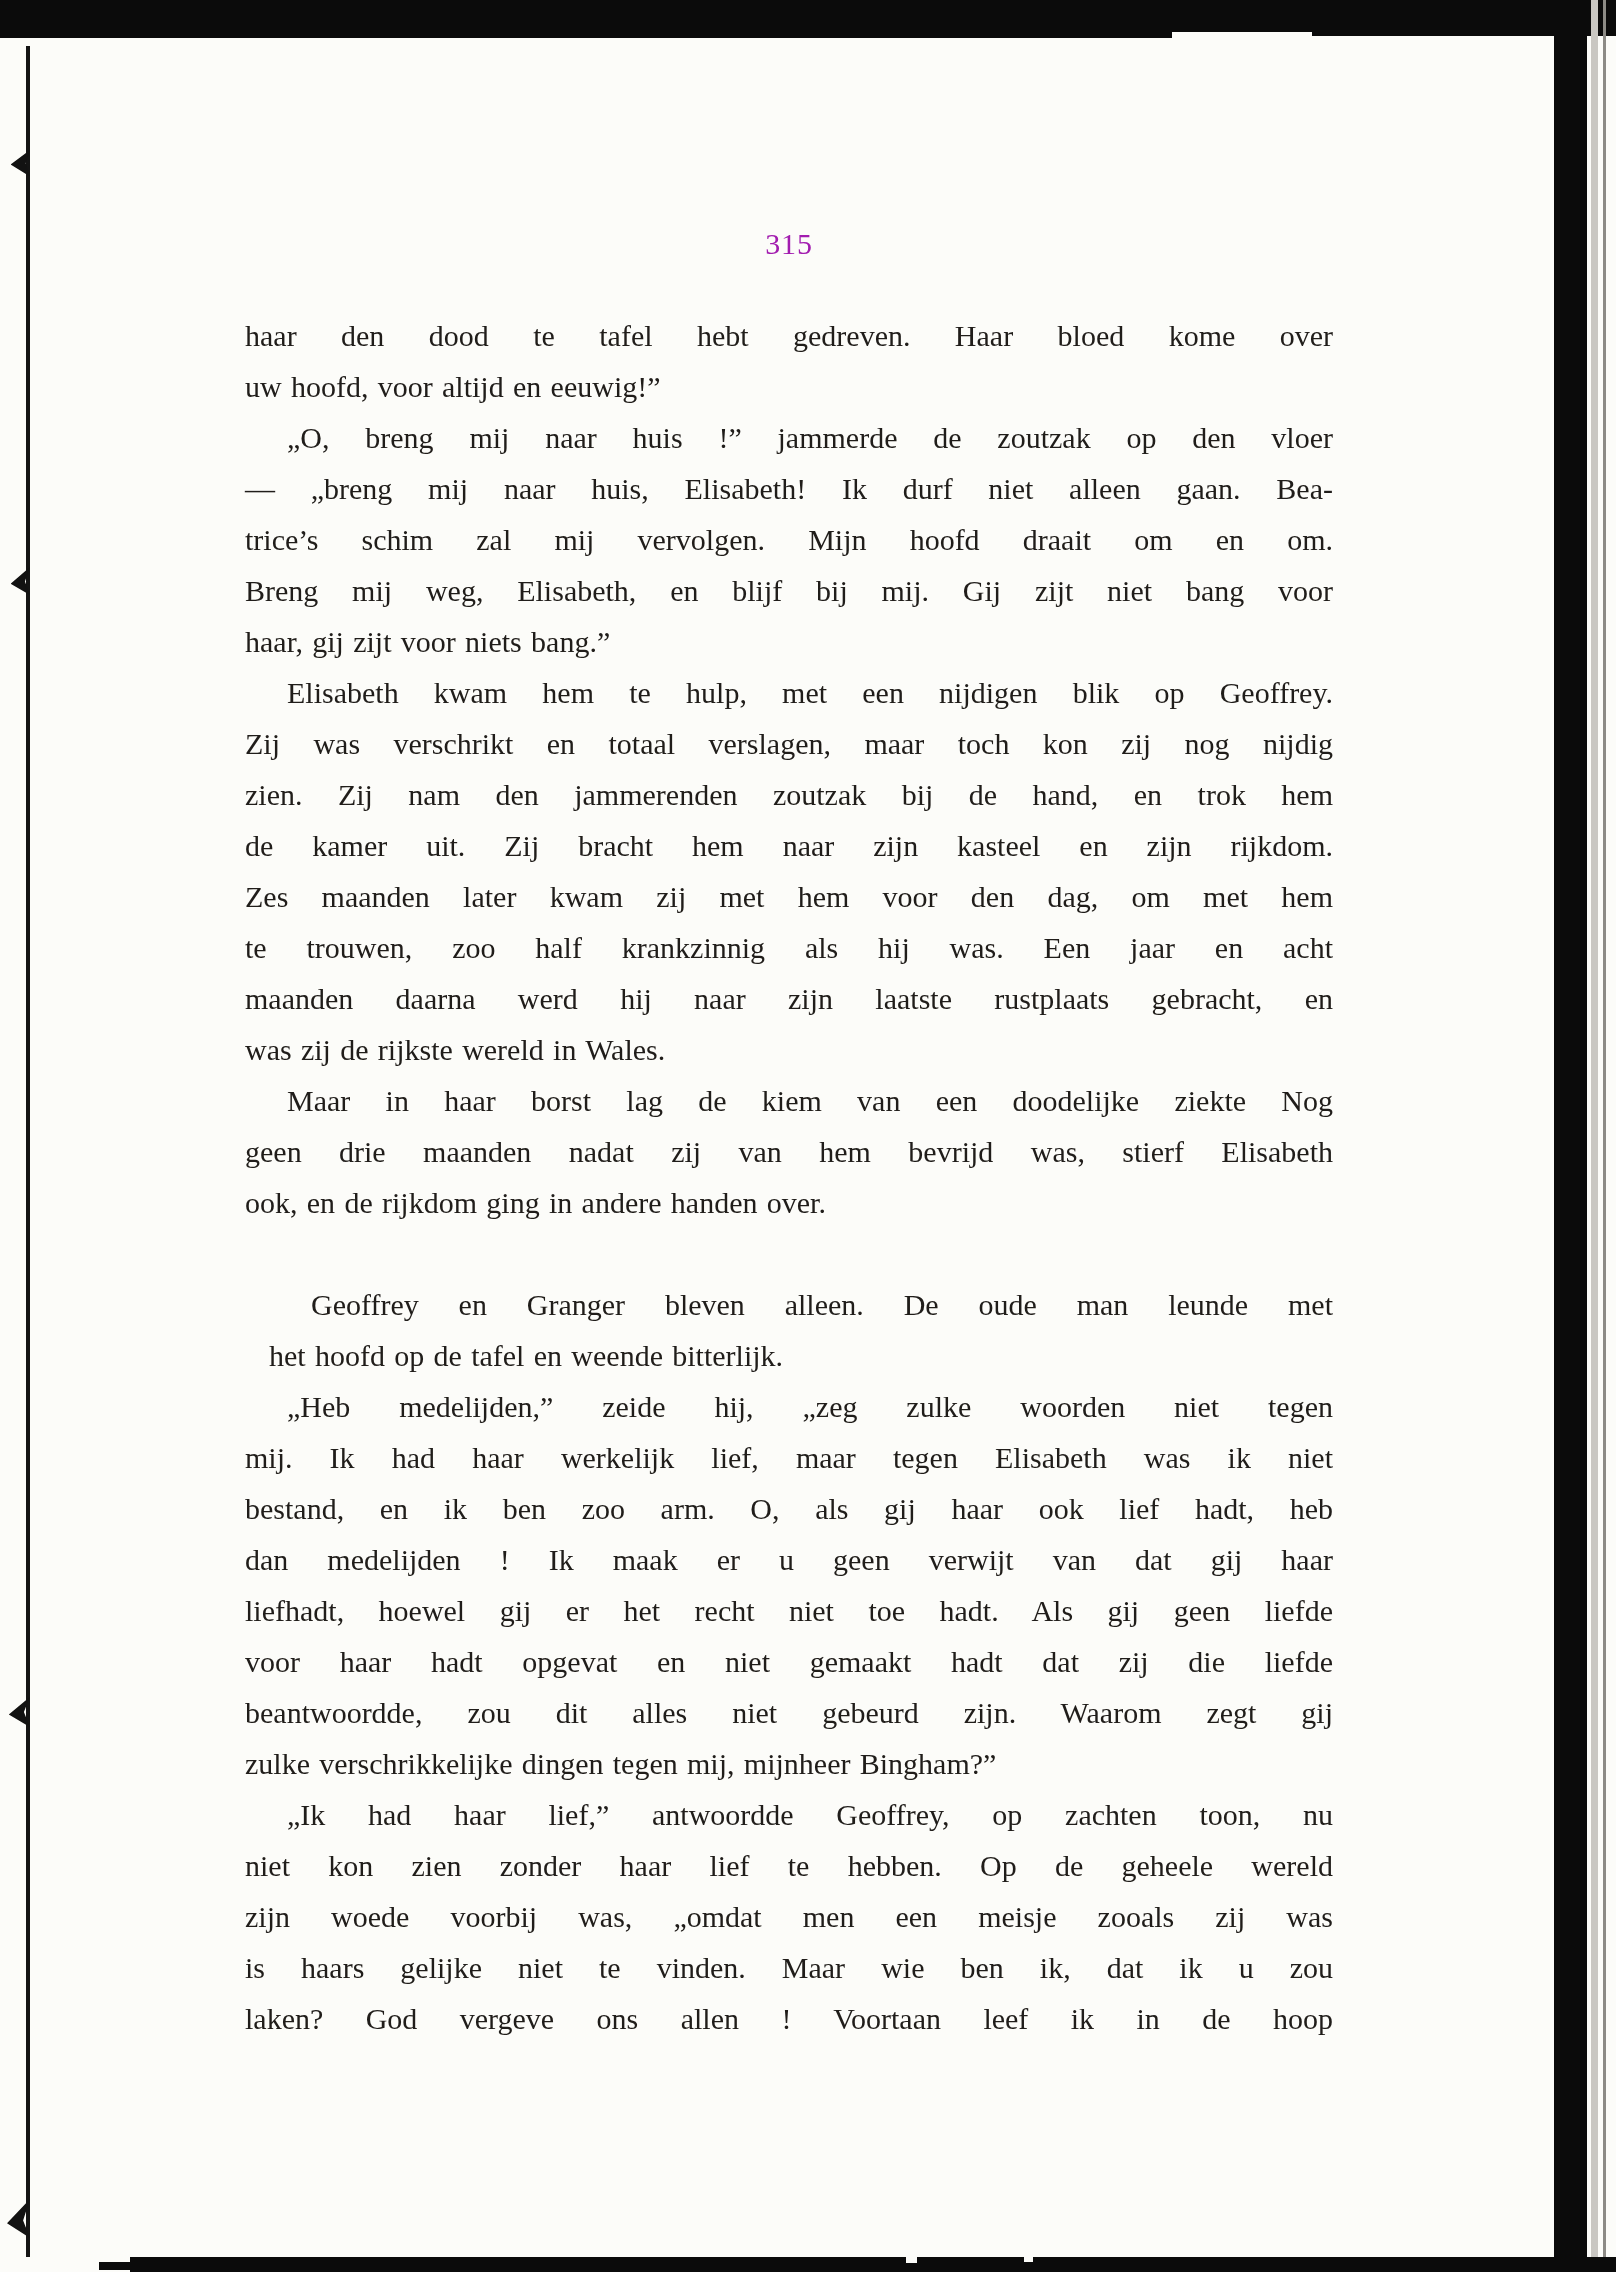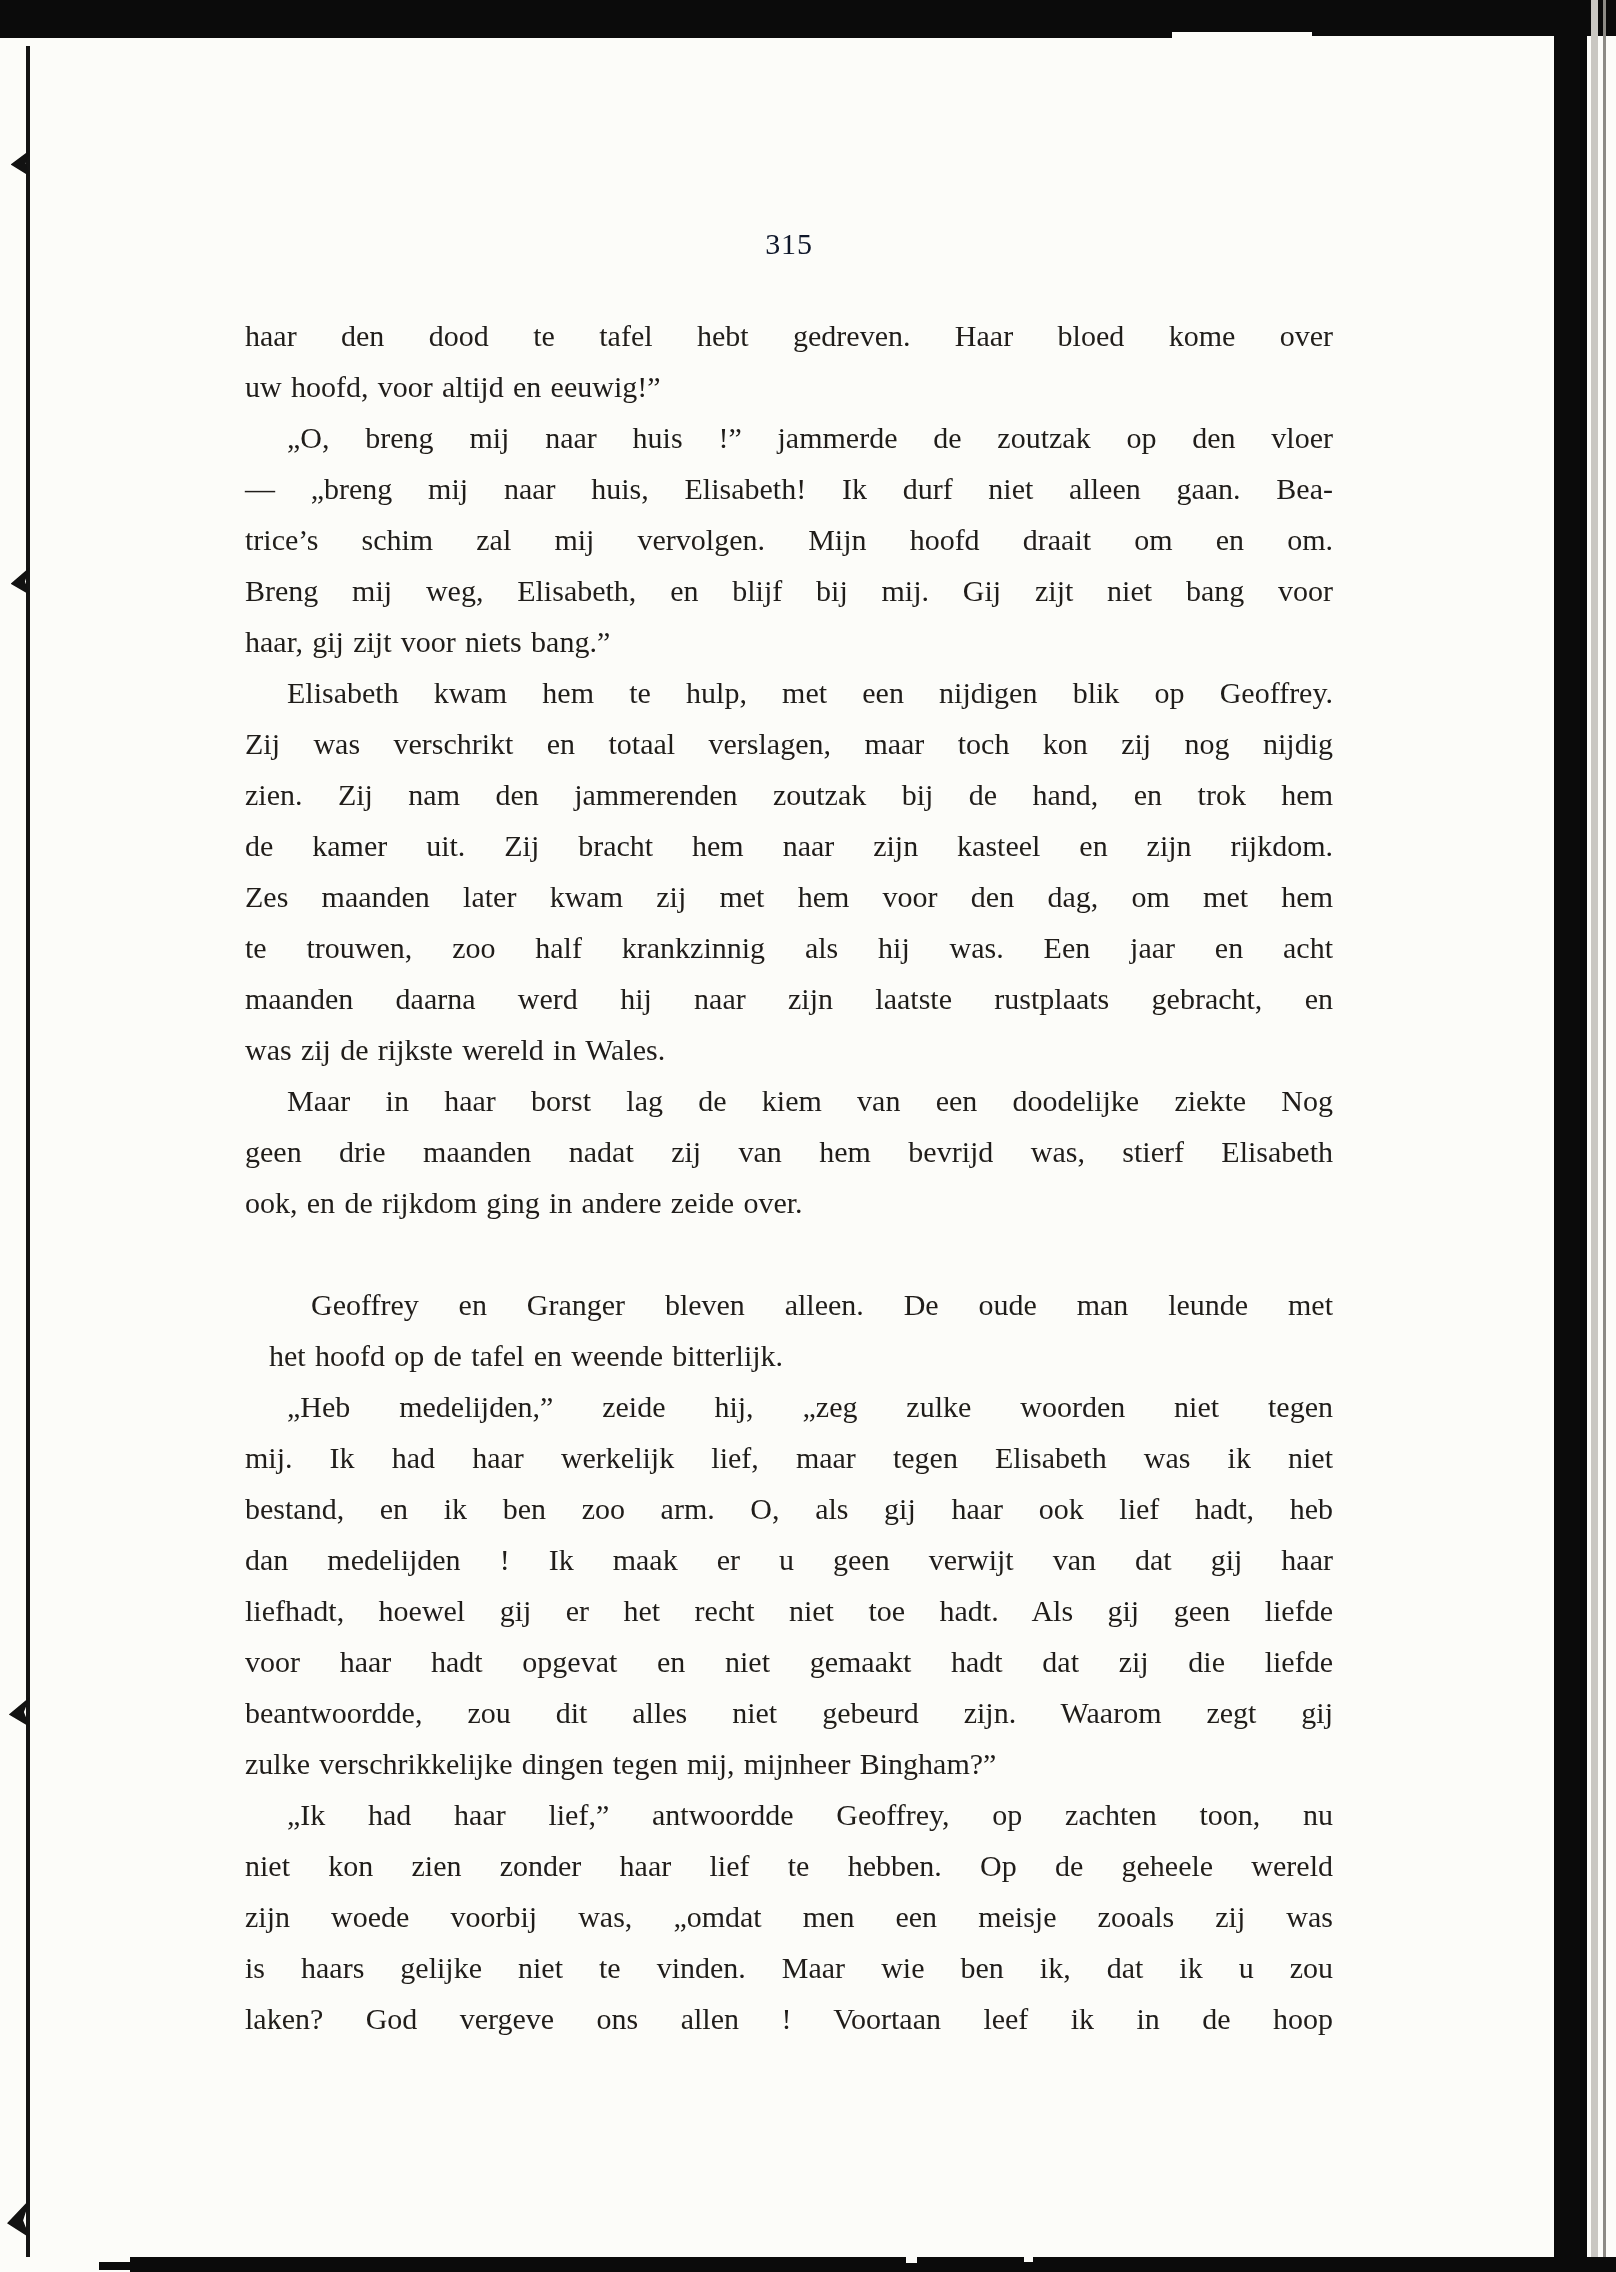--- a/index.html
+++ b/index.html
@@ -17,21 +17,21 @@
     color: #201d1a;
   }
   .page-number {
     position: absolute;
     top: 227px;
     left: 245px;
     width: 1088px;
     text-align: center;
     font-size: 30px;
     letter-spacing: 0.9px;
-    color: #0f172a;
+    color: #a21caf;
   }
   .text-block {
     position: absolute;
     left: 245px;
     top: 310px;
     width: 1088px;
   }
   .paragraph { margin: 0; }
   .paragraph.space-before { margin-top: 51px; margin-left: 24px; }
   .line {
@@ -123,21 +123,21 @@
         <div class="line">zien. Zij nam den jammerenden zoutzak bij de hand, en trok hem</div>
         <div class="line">de kamer uit. Zij bracht hem naar zijn kasteel en zijn rijkdom.</div>
         <div class="line">Zes maanden later kwam zij met hem voor den dag, om met hem</div>
         <div class="line">te trouwen, zoo half krankzinnig als hij was. Een jaar en acht</div>
         <div class="line">maanden daarna werd hij naar zijn laatste rustplaats gebracht, en</div>
         <div class="line last">was zij de rijkste wereld in Wales.</div>
       </div>
       <div class="paragraph">
         <div class="line indent">Maar in haar borst lag de kiem van een doodelijke ziekte Nog</div>
         <div class="line">geen drie maanden nadat zij van hem bevrijd was, stierf Elisabeth</div>
-        <div class="line last">ook, en de rijkdom ging in andere zeide over.</div>
+        <div class="line last">ook, en de rijkdom ging in andere handen over.</div>
       </div>
       <div class="paragraph space-before">
         <div class="line indent">Geoffrey en Granger bleven alleen. De oude man leunde met</div>
         <div class="line last">het hoofd op de tafel en weende bitterlijk.</div>
       </div>
       <div class="paragraph">
         <div class="line indent">„Heb medelijden,” zeide hij, „zeg zulke woorden niet tegen</div>
         <div class="line">mij. Ik had haar werkelijk lief, maar tegen Elisabeth was ik niet</div>
         <div class="line">bestand, en ik ben zoo arm. O, als gij haar ook lief hadt, heb</div>
         <div class="line">dan medelijden ! Ik maak er u geen verwijt van dat gij haar</div>

